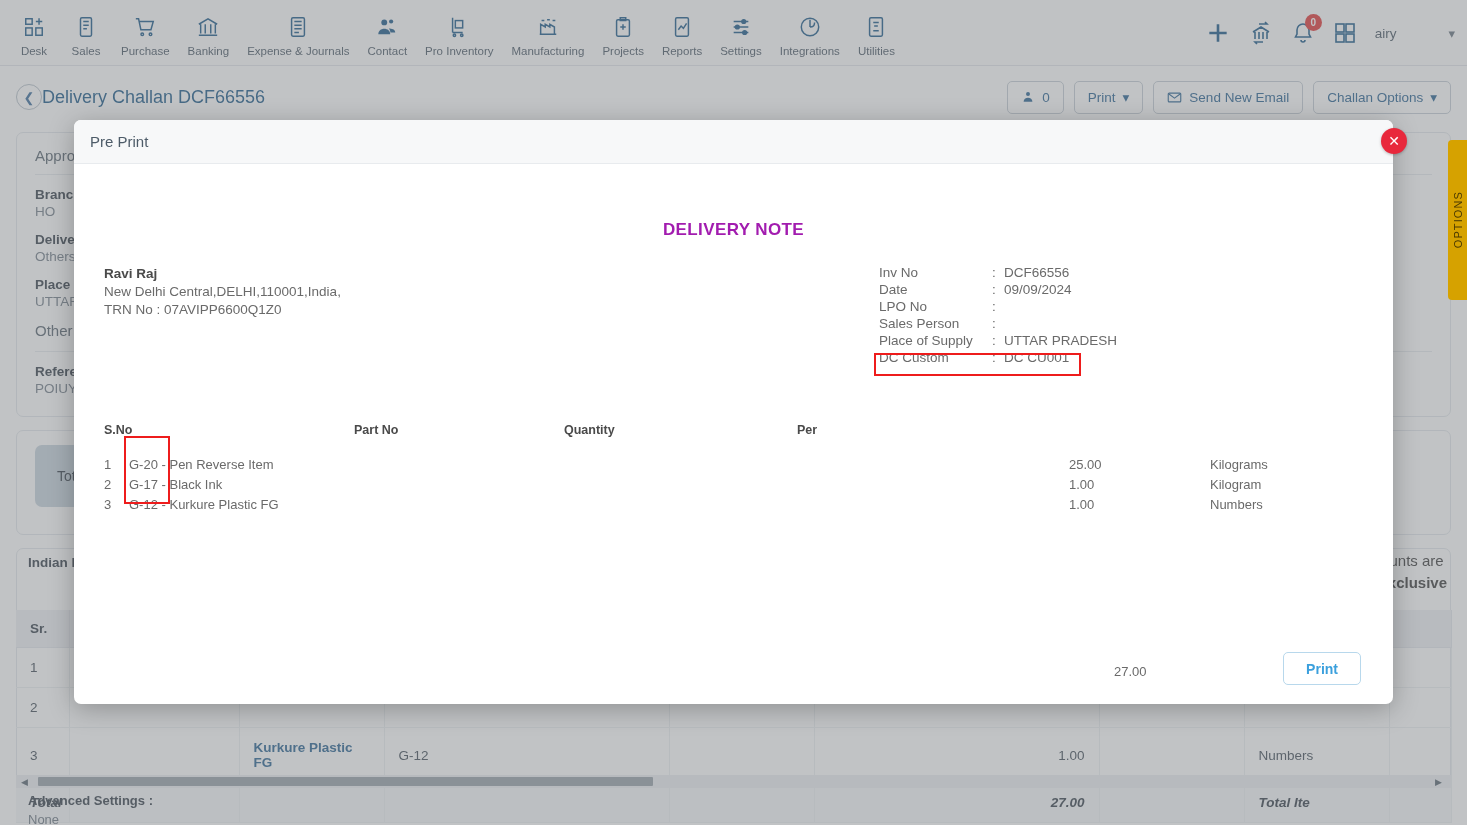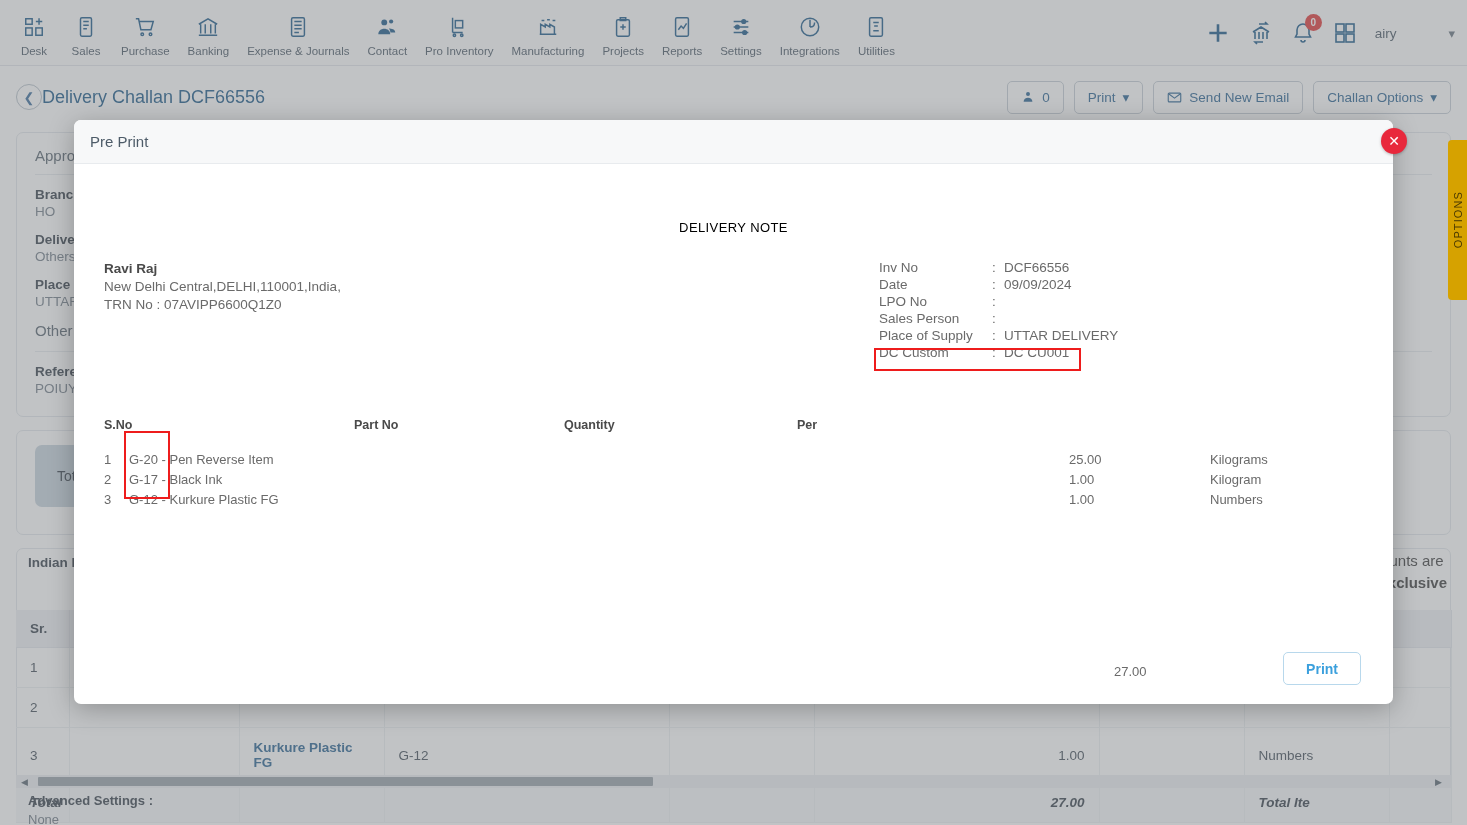--- a/index.html
+++ b/index.html
@@ -171,21 +171,21 @@
     width: 26px; height: 26px; border-radius: 50%;
     background: #e8283c; color: #fff;
     display: flex; align-items: center; justify-content: center;
     font-size: 14px; cursor: pointer; font-weight: 300;
     box-shadow: 0 1px 3px rgba(0,0,0,.25);
   }
   .modal-body { position: relative; padding: 0; height: 539px; overflow: hidden; }
 
   .dnote-title {
     text-align: center; margin-top: 56px;
-    font-size: 13px; font-weight: normal; color: #000000;
+    font-size: 17px; font-weight: bold; color: #a21caf;
     letter-spacing: .4px;
   }
 
   .dnote-top { position: relative; margin-top: 25px; height: 115px; }
   .party { position: absolute; left: 30px; top: 0; font-size: 13.5px; color: #6a6a6a; line-height: 1.32; }
   .party .nm { font-weight: bold; color: #4a4a4a; }
 
   .meta { position: absolute; left: 805px; top: 0; font-size: 13.5px; color: #6a6a6a; }
   .meta-row { display: flex; height: 17px; align-items: flex-start; }
   .meta-k { width: 113px; }
@@ -612,21 +612,21 @@
             <span class="meta-v"></span>
           </div>
           <div class="meta-row">
             <span class="meta-k">Sales Person</span>
             <span class="meta-c">:</span>
             <span class="meta-v"></span>
           </div>
           <div class="meta-row">
             <span class="meta-k">Place of Supply</span>
             <span class="meta-c">:</span>
-            <span class="meta-v">UTTAR DELIVERY</span>
+            <span class="meta-v">UTTAR PRADESH</span>
           </div>
           <div class="meta-row hl">
             <span class="meta-k">DC Custom</span>
             <span class="meta-c">:</span>
             <span class="meta-v">DC CU001</span>
           </div>
         </div>
 
         <div class="hlbox-meta"></div>
       </div>

